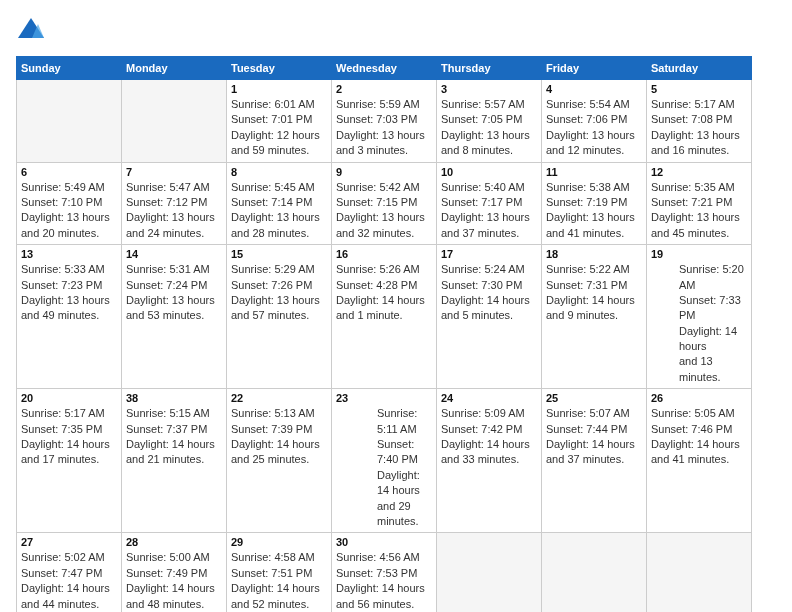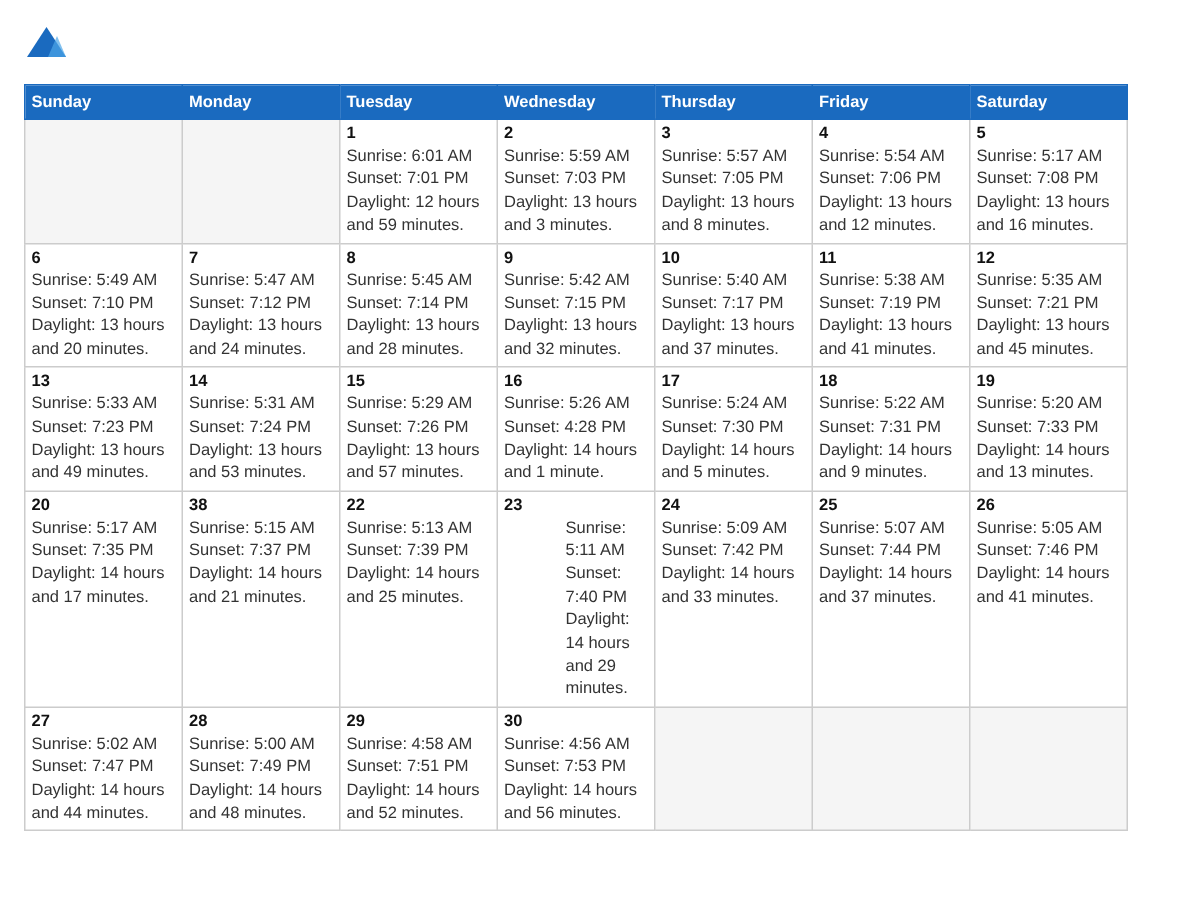--- a/index.html
+++ b/index.html
@@ -255,21 +255,21 @@
           </td>
           <td>
             <span class="day-num">18</span>
             <div class="day-info" style="white-space: pre-line;">Sunrise: 5:22 AM
 Sunset: 7:31 PM
 Daylight: 14 hours
 and 9 minutes.</div>
           </td>
           <td>
             <span class="day-num">19</span>
-            <div class="day-info" style="white-space: pre-line;">Sunrise: 5:20 AM
+            <div class="day-info" style="white-space: pre-line; margin-left: 28px;">Sunrise: 5:20 AM
 Sunset: 7:33 PM
 Daylight: 14 hours
 and 13 minutes.</div>
           </td>
         </tr>
         <tr>
           <td>
             <span class="day-num">20</span>
             <div class="day-info" style="white-space: pre-line;">Sunrise: 5:17 AM
 Sunset: 7:35 PM

